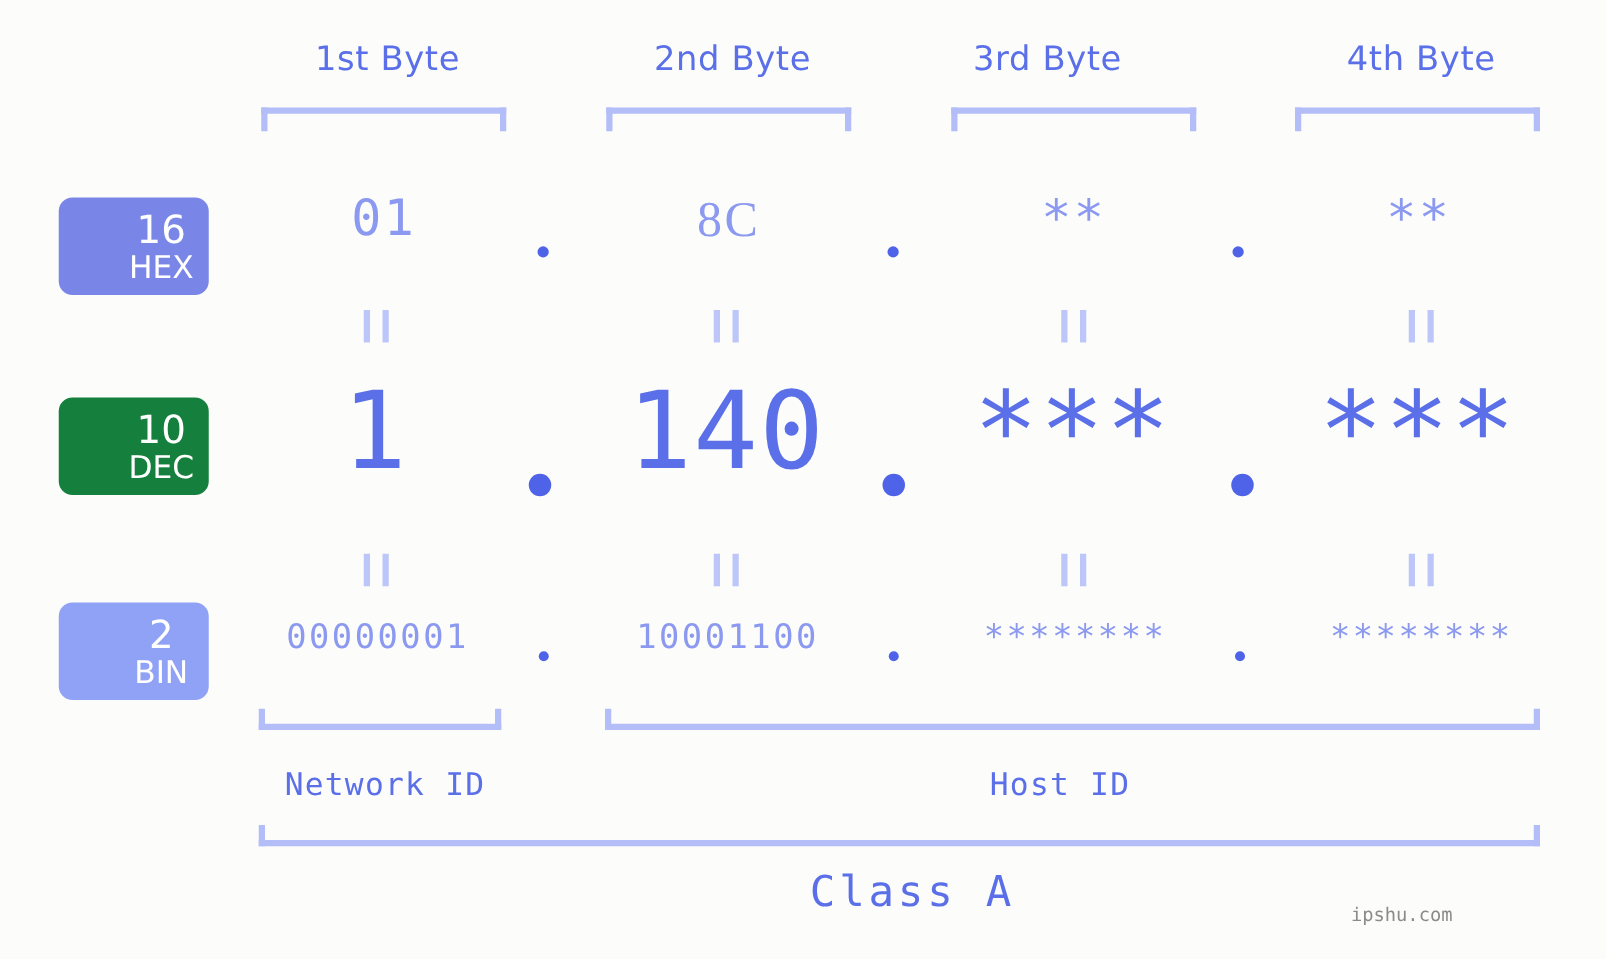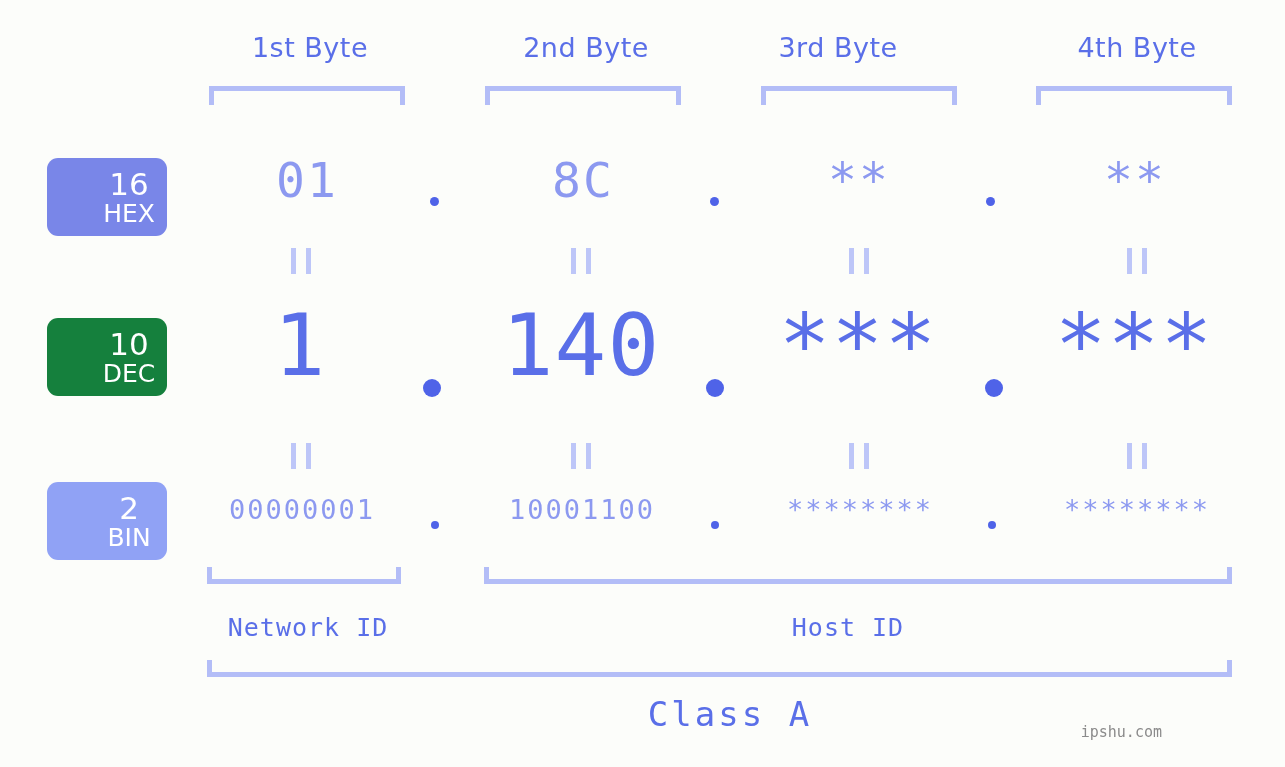--- a/index.html
+++ b/index.html
@@ -82,21 +82,21 @@
 
   
   .val {
     position: absolute;
     text-align: center;
     white-space: nowrap;
     font-family: "DejaVu Sans Mono", monospace;
   }
   .row-hex .val {
     top: 152px;
-    font-size: 48px;
+    font-size: 40px;
     color: #8c99f0;
     letter-spacing: 2px;
   }
   .row-dec .val {
     top: 295px;
     font-size: 86px;
     color: #5a6fe8;
     letter-spacing: 1px;
   }
   .row-bin .val {
@@ -188,21 +188,21 @@
     <span class="abbr">DEC</span>
   </div>
   <div class="badge" id="badge-bin">
     <span class="num">2</span>
     <span class="abbr">BIN</span>
   </div>
 
   <div class="row-hex">
     <div class="val" style="left:197px; width:220px;">01</div>
     <div class="dot dot-hex" style="left:430px;"></div>
-    <div class="val" style="left:473px; width:220px;">8C</div>
+    <div class="val" style="left:473px; width:220px;font-family:Liberation Serif, serif;">8C</div>
     <div class="dot dot-hex" style="left:710px;"></div>
     <div class="val" style="left:749px; width:220px;">**</div>
     <div class="dot dot-hex" style="left:986px;"></div>
     <div class="val" style="left:1025px; width:220px;">**</div>
   </div>
 
   <div class="eq eq-top" style="left:291px;">
       <i></i>
       <i></i>
     </div>

